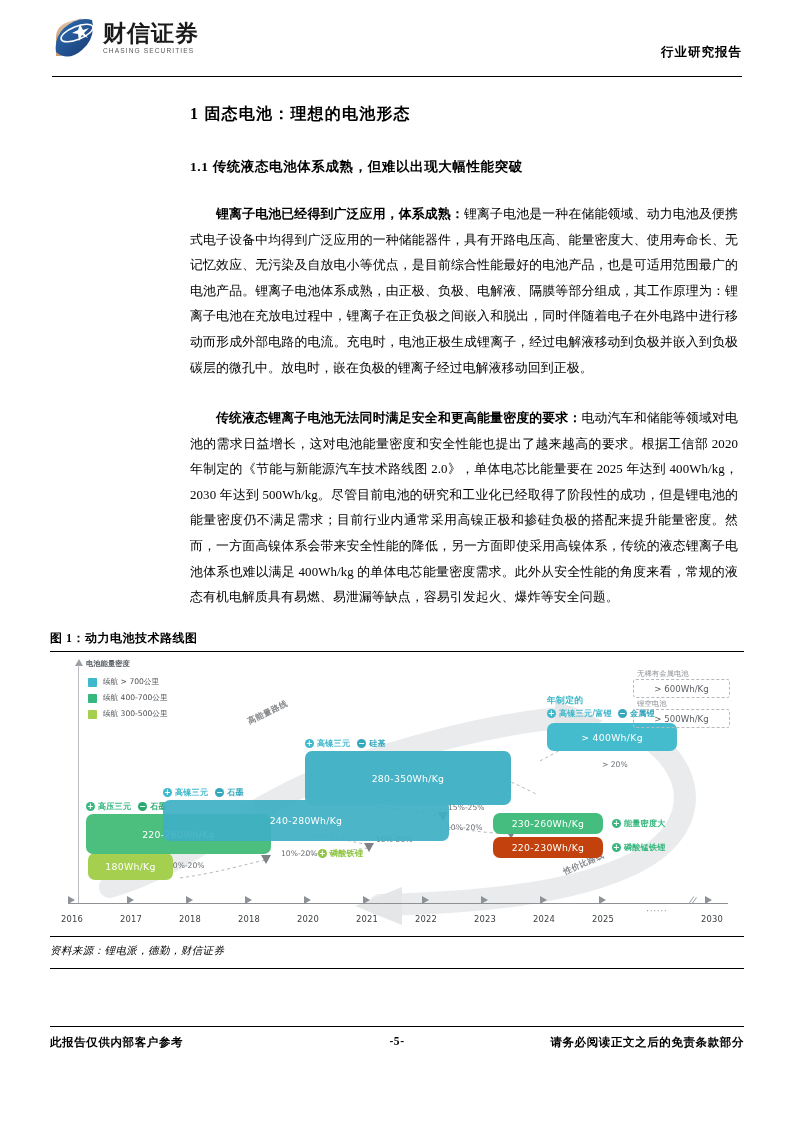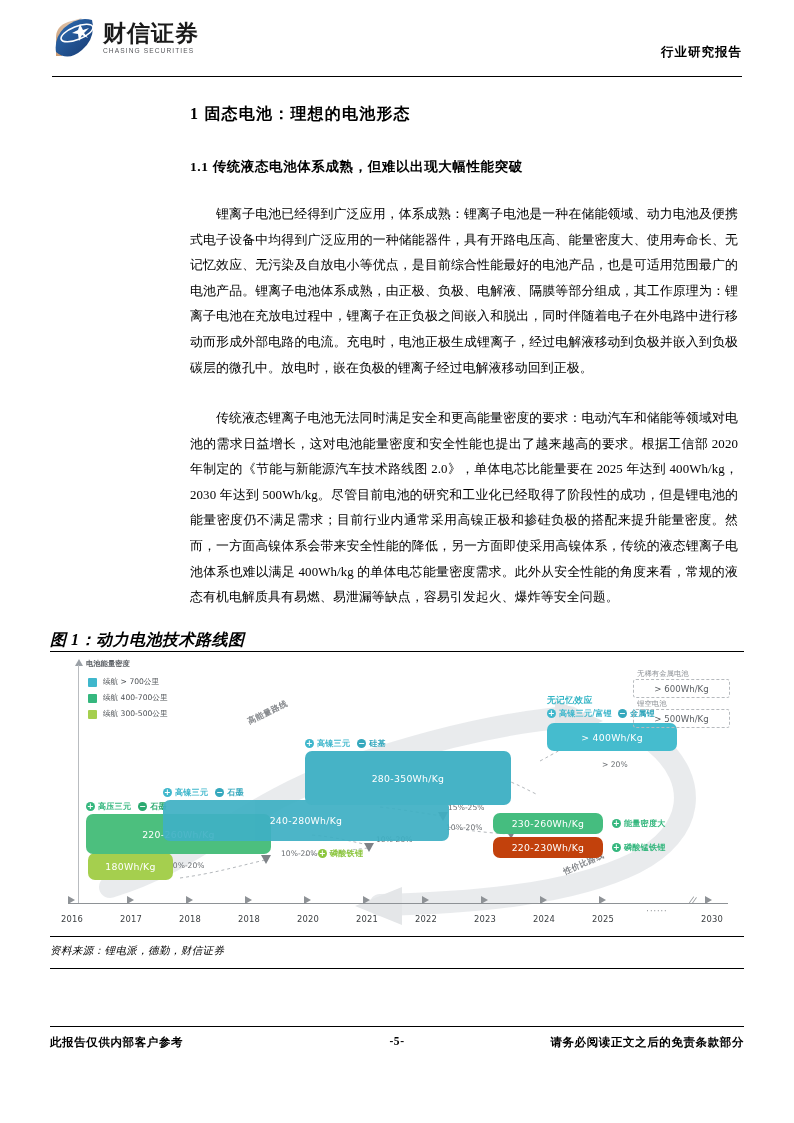--- a/index.html
+++ b/index.html
@@ -25,26 +25,26 @@
   .header-rule{position:absolute;left:52px;right:52px;top:76px;height:0;border-top:1.6px solid #000;}
 
   
   .h1{position:absolute;left:190px;top:104px;font-size:16px;font-weight:bold;letter-spacing:1.2px;}
   .h2{position:absolute;left:190px;top:158px;font-size:13.5px;font-weight:bold;letter-spacing:.6px;}
 
   
   .body-block{position:absolute;left:190px;width:548px;}
   .para{font-size:12.9px;line-height:25.6px;text-align:justify;text-justify:inter-ideograph;
         letter-spacing:.1px;margin:0;}
-  .para .lead{font-weight:normal;margin-top:46px;}
+  .para .lead{font-weight:bold;margin-top:46px;}
   .p1{top:202px;}
   .p2{top:406px;}
 
   
-  .fig-cap{position:absolute;left:50px;top:630px;font-size:16px;font-weight:bold;letter-spacing:.5px;font-style:italic;}
+  .fig-cap{position:absolute;left:50px;top:630px;font-size:12px;font-weight:bold;letter-spacing:.5px;}
   .fig-rule-top{position:absolute;left:50px;right:50px;top:651px;border-top:1.2px solid #000;}
   .fig-rule-bot{position:absolute;left:50px;right:50px;top:936px;border-top:1.2px solid #000;}
   .fig-src{position:absolute;left:50px;top:944px;font-size:10.5px;font-style:italic;letter-spacing:.4px;}
   .fig-rule-end{position:absolute;left:50px;right:50px;top:968px;border-top:1.2px solid #000;}
 
   .chart{position:absolute;left:50px;top:655px;width:694px;height:278px;
          font-family:"DejaVu Sans","Liberation Sans",sans-serif;overflow:hidden;}
 
   
   .y-axis{position:absolute;left:28px;top:10px;width:1px;height:238px;background:#b9bcc0;}
@@ -249,21 +249,21 @@
     </div>
 
     <div class="blk" style="left:443px;top:182px;width:110px;height:21px;background:#c2410c;">220-230Wh/Kg</div>
     <div class="tag" style="left:562px;top:187px;">
       <span class="dot" style="background:#35b77e">
           <span>+</span>
         </span>
       <span style="color:#35b77e">磷酸锰铁锂</span>
     </div>
 
-    <div class="ss-title" style="left:497px;top:40px;">无记忆效应</div>
+    <div class="ss-title" style="left:497px;top:40px;">年制定的</div>
     <div class="tag" style="left:497px;top:53px;">
       <span class="dot" style="background:#3fb7cc">
           <span>+</span>
         </span>
       <span style="color:#3fb7cc">高镍三元/富锂</span>
       <span class="dot" style="background:#35a8bd;margin-left:3px">
           <span>−</span>
         </span>
       <span style="color:#35a8bd">金属锂</span>
     </div>

